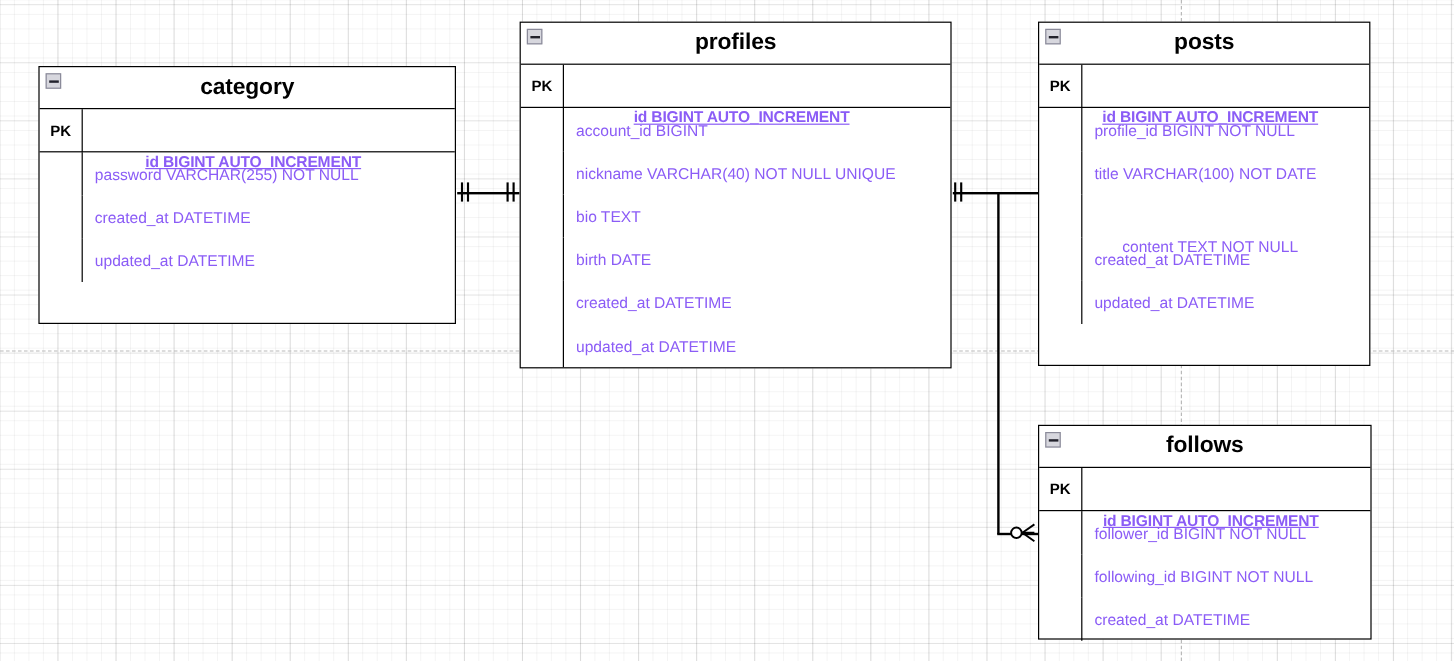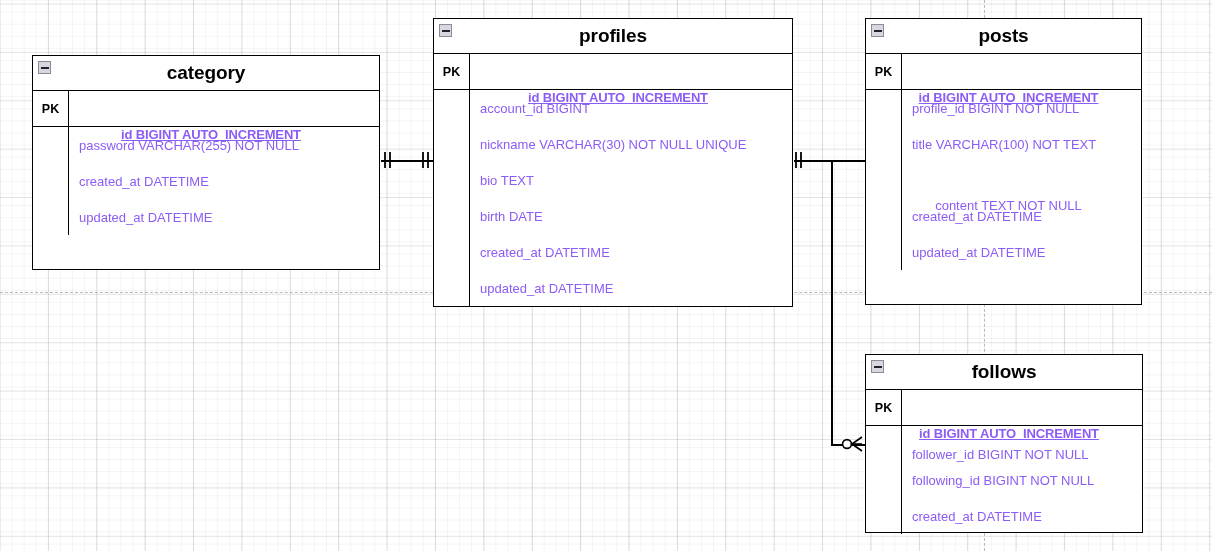--- a/index.html
+++ b/index.html
@@ -219,21 +219,21 @@
     <div class="row pk-row" style="height:36px;">
       <div class="cell-key">PK</div>
       <div class="cell-val pk">id BIGINT AUTO_INCREMENT</div>
     </div>
     <div class="row attr-row" style="height:36px;">
       <div class="cell-key"></div>
       <div class="cell-val">account_id BIGINT</div>
     </div>
     <div class="row attr-row" style="height:36px;">
       <div class="cell-key"></div>
-      <div class="cell-val">nickname VARCHAR(30) NOT NULL UNIQUE</div>
+      <div class="cell-val">nickname VARCHAR(40) NOT NULL UNIQUE</div>
     </div>
     <div class="row attr-row" style="height:36px;">
       <div class="cell-key"></div>
       <div class="cell-val">bio TEXT</div>
     </div>
     <div class="row attr-row" style="height:36px;">
       <div class="cell-key"></div>
       <div class="cell-val">birth DATE</div>
     </div>
     <div class="row attr-row" style="height:36px;">
@@ -256,21 +256,21 @@
     <div class="row pk-row" style="height:36px;">
       <div class="cell-key">PK</div>
       <div class="cell-val pk">id BIGINT AUTO_INCREMENT</div>
     </div>
     <div class="row attr-row" style="height:36px;">
       <div class="cell-key"></div>
       <div class="cell-val">profile_id BIGINT NOT NULL</div>
     </div>
     <div class="row attr-row" style="height:36px;">
       <div class="cell-key"></div>
-      <div class="cell-val">title VARCHAR(100) NOT TEXT</div>
+      <div class="cell-val">title VARCHAR(100) NOT DATE</div>
     </div>
     <div class="row attr-row" style="height:36px;flex-direction:column;">
       <div class="cell-key"></div>
       <div class="cell-val">content TEXT NOT NULL</div>
     </div>
     <div class="row attr-row" style="height:36px;">
       <div class="cell-key"></div>
       <div class="cell-val">created_at DATETIME</div>
     </div>
     <div class="row attr-row" style="height:36px;">
@@ -283,21 +283,21 @@
     <div class="entity-header">
       <span class="collapse-btn">
           <i></i>
         </span>
       <span class="entity-title">follows</span>
     </div>
     <div class="row pk-row" style="height:36px;">
       <div class="cell-key">PK</div>
       <div class="cell-val pk">id BIGINT AUTO_INCREMENT</div>
     </div>
-    <div class="row attr-row" style="height:36px;align-items:flex-end;">
+    <div class="row attr-row" style="height:36px;">
       <div class="cell-key"></div>
       <div class="cell-val">follower_id BIGINT NOT NULL</div>
     </div>
     <div class="row attr-row" style="height:36px;align-items:center;">
       <div class="cell-key"></div>
       <div class="cell-val">following_id BIGINT NOT NULL</div>
     </div>
     <div class="row attr-row" style="height:36px;">
       <div class="cell-key"></div>
       <div class="cell-val">created_at DATETIME</div>

